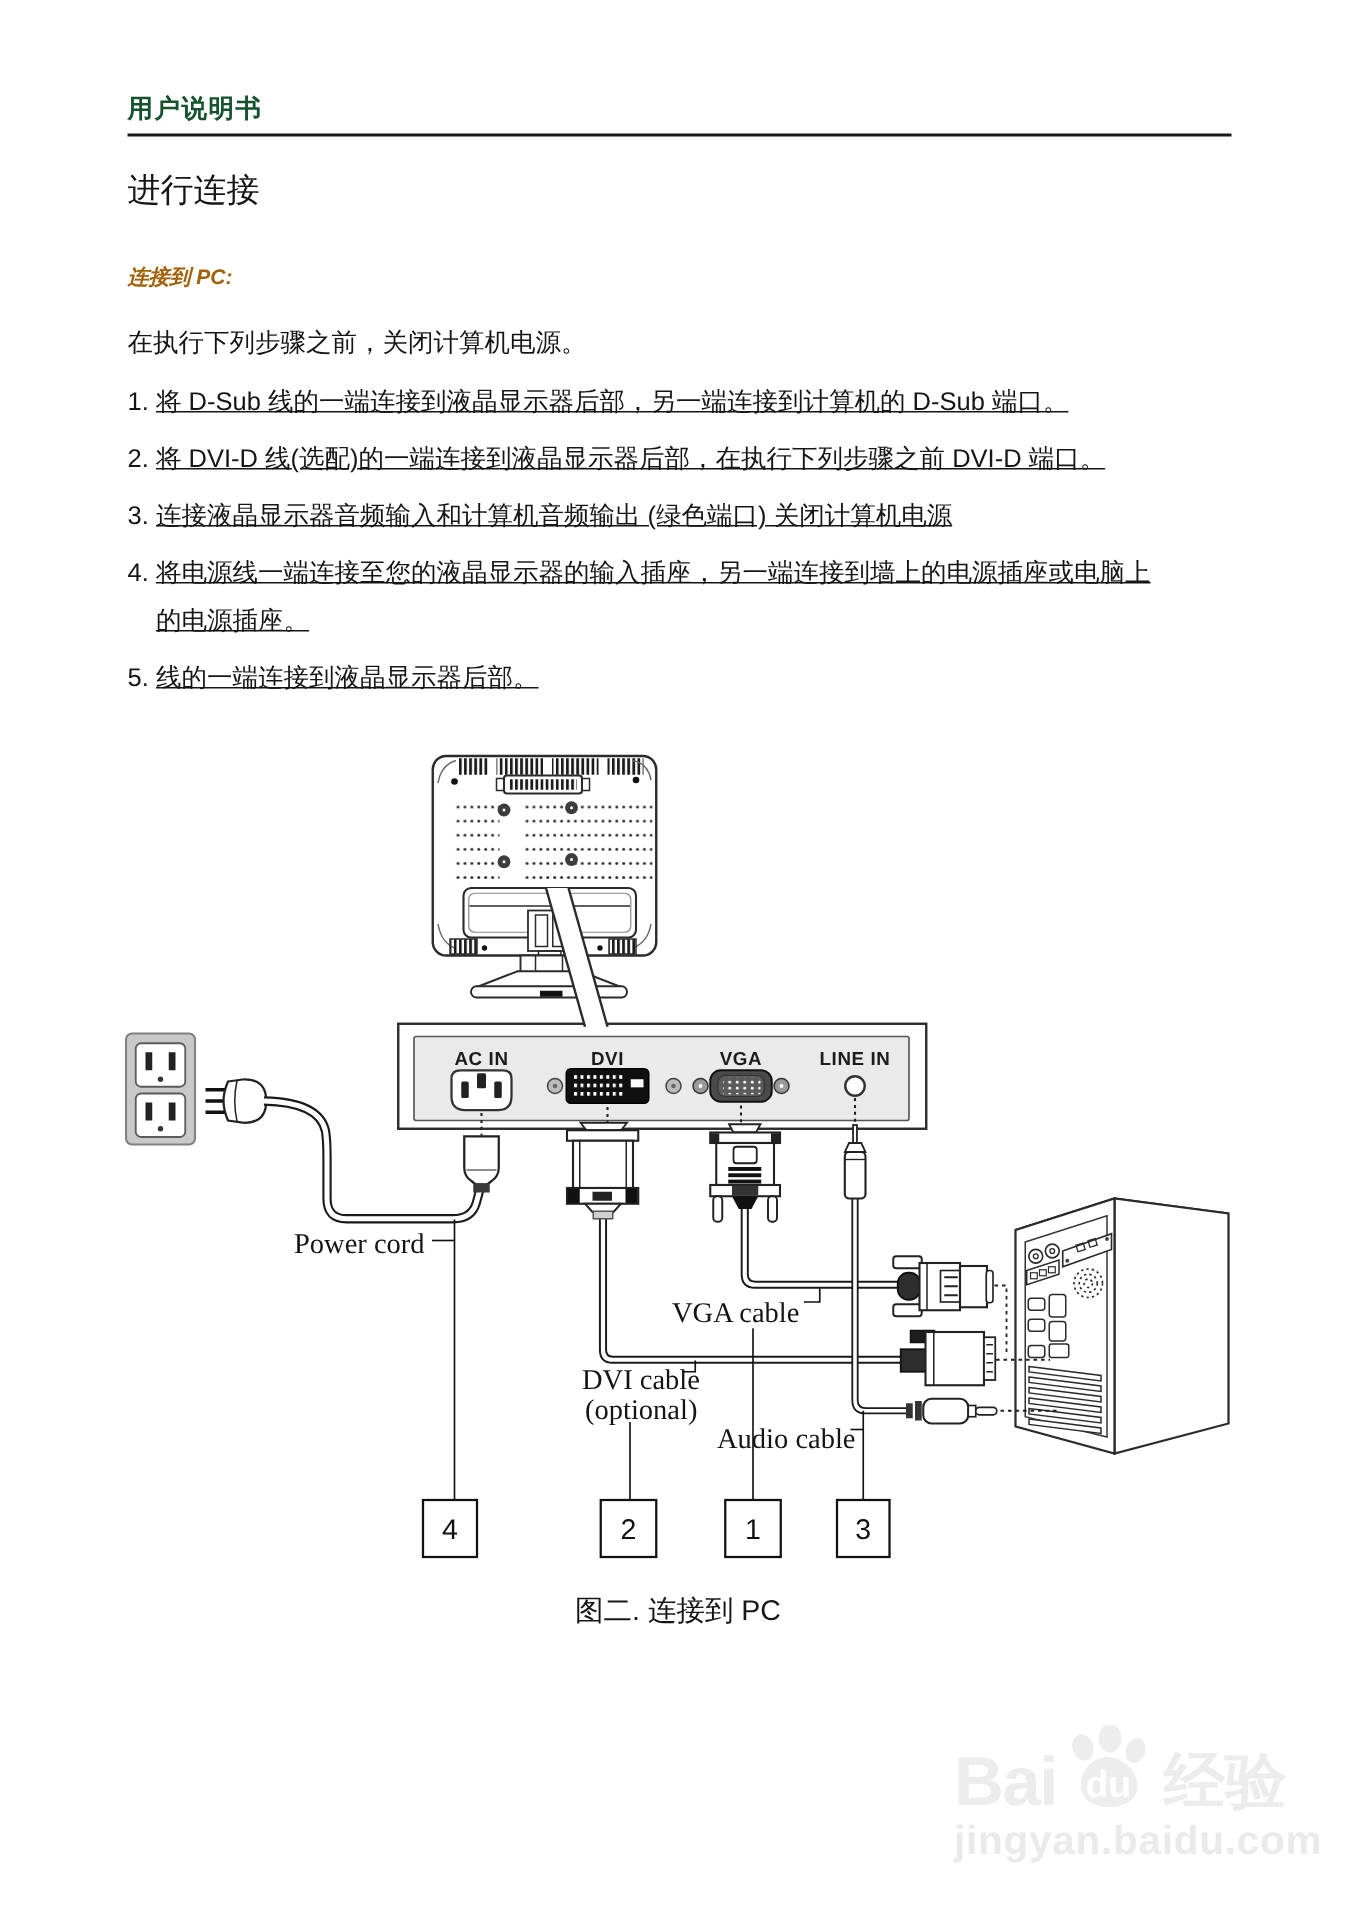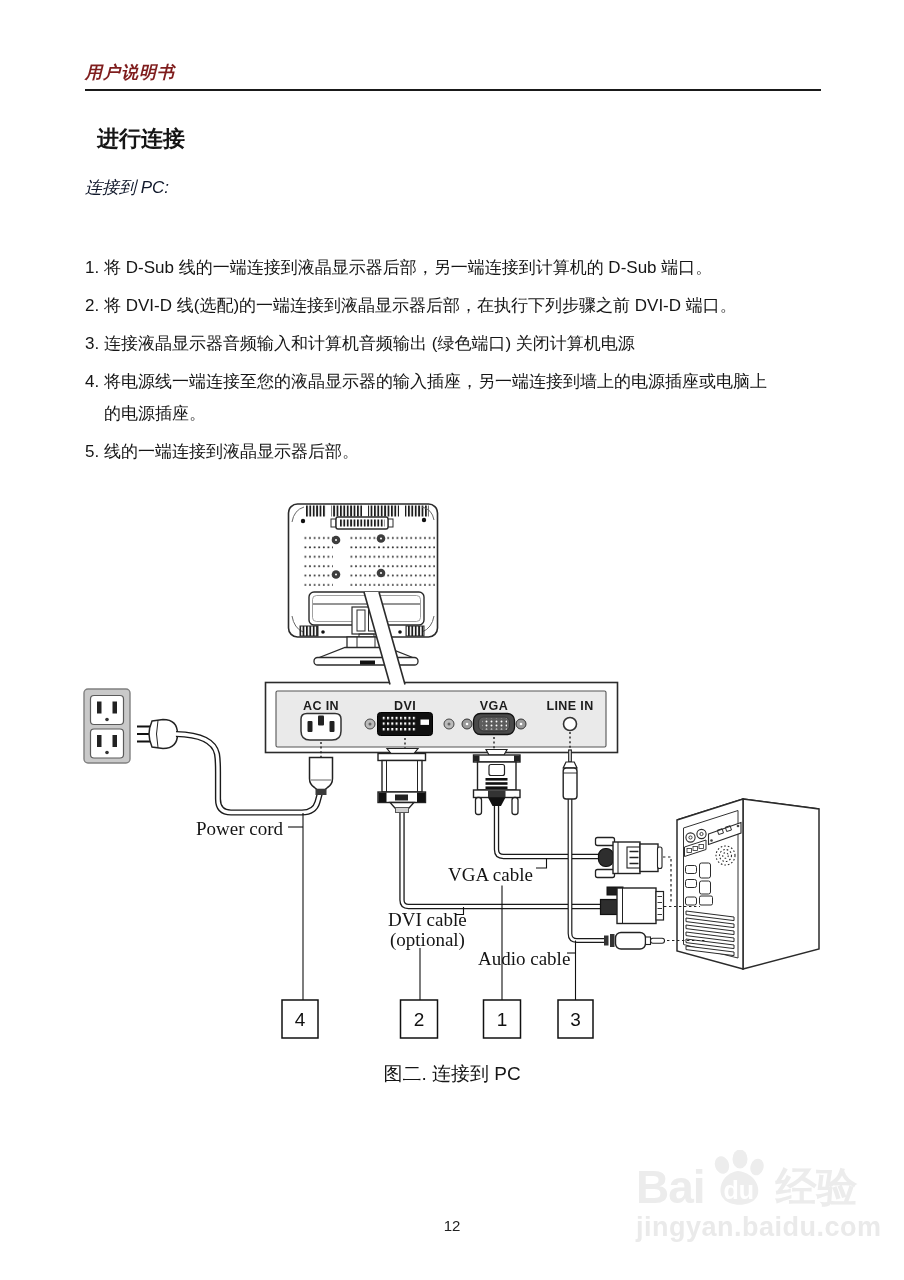--- a/index.html
+++ b/index.html
@@ -1,28 +1,28 @@
 <!DOCTYPE html>
 <html><head>
 <meta charset="utf-8">
 <style>
   html,body{margin:0;padding:0;background:#ffffff;}
   .page{position:relative;width:904px;height:1280px;background:#fff;overflow:hidden;
         font-family:"Liberation Sans",sans-serif;color:#111;}
   .doc-header{position:absolute;left:85px;top:61px;font-family:"Liberation Serif",serif;
-        font-style:italic;font-weight:bold;font-size:17px;letter-spacing:1px;color:#7f1d1d;}
+        font-weight:bold;font-size:17px;letter-spacing:1px;color:#14532d;}
   .header-rule{position:absolute;left:85px;top:89px;width:736px;border-top:2px solid #1a1a1a;height:0;}
-  .page-title{position:absolute;left:85px;top:112px;margin:12px;font-size:22px;font-weight:700;color:#151515;}
-  .section-subtitle{position:absolute;left:85px;top:176px;font-size:17px;font-weight:normal;
-        font-style:italic;color:#0f172a;}
+  .page-title{position:absolute;left:85px;top:112px;margin:0;font-size:22px;font-weight:400;color:#151515;}
+  .section-subtitle{position:absolute;left:85px;top:176px;font-size:14px;font-weight:bold;
+        font-style:italic;color:#a16207;}
   .intro{position:absolute;left:85px;top:217px;margin:0;font-size:17px;color:#151515;}
   .steps{position:absolute;left:85px;top:252px;width:700px;}
   .step{display:flex;line-height:32px;font-size:17px;margin-bottom:6px;color:#151515;}
   .step .num{width:19px;flex:none;}
-  .step .txt{width:670px;}
+  .step .txt{width:670px;text-decoration:underline;}
   .diagram{position:absolute;left:0;top:0;width:904px;height:1280px;}
   .lab-serif{font-family:"Liberation Serif",serif;font-size:19px;fill:#141414;}
   .lab-port{font-family:"Liberation Sans",sans-serif;font-size:12.5px;font-weight:600;
         fill:#1c1c1c;letter-spacing:.4px;}
   .lab-num{font-family:"Liberation Sans",sans-serif;font-size:19px;fill:#111;}
   .lab-cap{font-family:"Liberation Sans",sans-serif;font-size:19px;fill:#161616;}
   .watermark{position:absolute;left:636px;top:1150px;width:240px;}
   .wm-row1{display:flex;align-items:flex-end;height:60px;}
   .wm-bai{font-size:46px;font-weight:bold;color:#ececec;line-height:.95;letter-spacing:-1px;}
   .wm-paw{position:relative;width:62px;height:60px;margin-left:2px;flex:none;}
@@ -35,20 +35,21 @@
 </style>
 </head>
 <body>
 
 <div class="page">
 
   <div class="doc-header">用户说明书</div>
   <div class="header-rule"></div>
   <h1 class="page-title">进行连接</h1>
   <div class="section-subtitle">连接到 PC:</div>
+  <p class="intro">在执行下列步骤之前，关闭计算机电源。</p>
 
   <div class="steps">
     <div class="step">
       <span class="num">1.</span>
       <span class="txt">将 D-Sub 线的一端连接到液晶显示器后部，另一端连接到计算机的 D-Sub 端口。</span>
     </div>
     <div class="step">
       <span class="num">2.</span>
       <span class="txt">将 DVI-D 线(选配)的一端连接到液晶显示器后部，在执行下列步骤之前 DVI-D 端口。</span>
     </div>
@@ -375,14 +376,13 @@
             <path d="M31,21 C15,23 10,40 16,48 C22,57 43,57 49,48 C55,40 49,23 31,21 Z"></path>
           </g>
         </svg>
         <span class="wm-du">du</span>
       </span>
       <span class="wm-cn">经验</span>
     </div>
     <div class="wm-url">jingyan.baidu.com</div>
   </div>
 
-  <div class="page-number">12</div>
 </div>
 
 </body></html>

